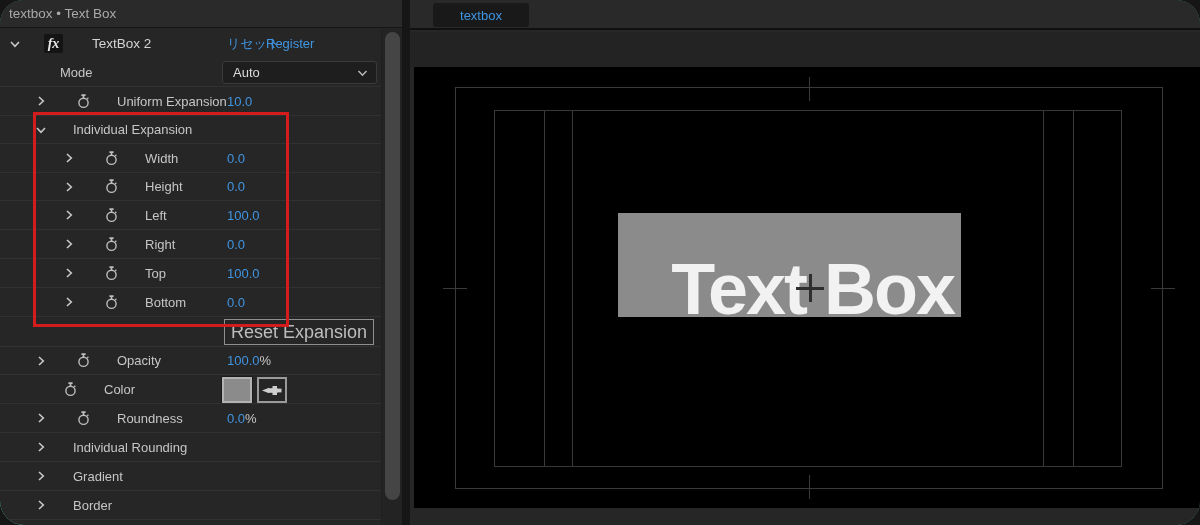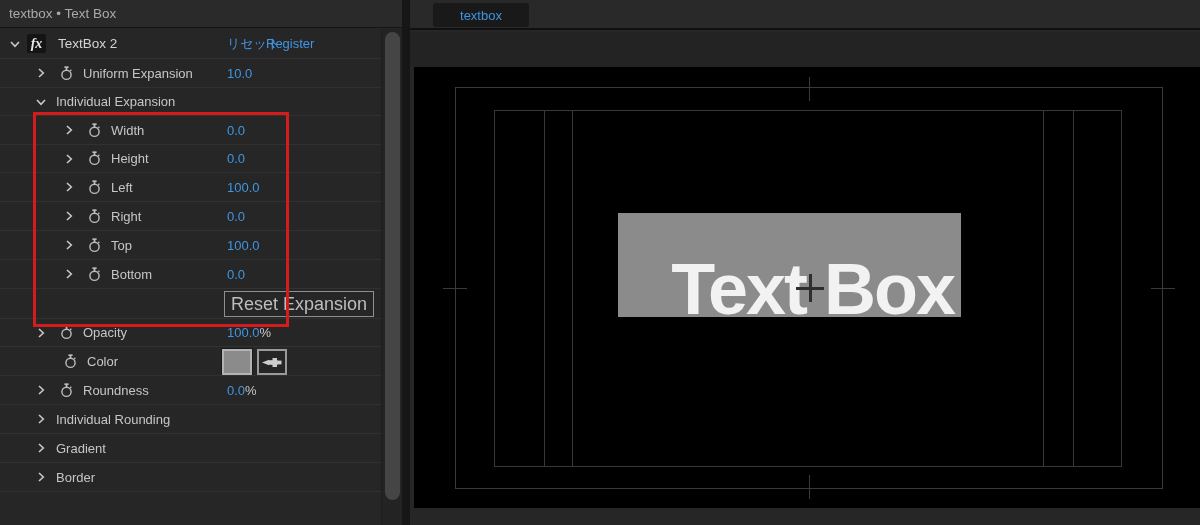--- a/index.html
+++ b/index.html
@@ -1,30 +1,30 @@
 <!DOCTYPE html>
 <html><head>
 <meta charset="utf-8">
 <style>
   * { margin:0; padding:0; box-sizing:border-box; }
   html,body { background:#161616; }
   .app {
     position:relative; width:1200px; height:525px; overflow:hidden;
-    font-family:"Liberation Sans", sans-serif; background:#5eead4;
+    font-family:"Liberation Sans", sans-serif; background:#5eead4;border-radius:24px;
     -webkit-font-smoothing:antialiased;
   }
   
   .left-panel { position:absolute; left:0; top:0; width:402px; height:525px; background:#262626; }
   .panel-header {
     position:absolute; left:0; top:0; width:402px; height:28px; background:#2a2a2a;
     border-bottom:1px solid #151515; color:#a9a9a9; font-size:13.5px;
     display:flex; align-items:center; padding-left:9px;
   }
   .rows { position:absolute; left:0; top:29px; width:381px; }
-  .row { position:relative; width:381px; height:29px; display:flex; align-items:center; color:#c6c6c6; font-size:13px; }
+  .row { position:relative; width:381px; height:29px; display:flex; align-items:center; color:#c6c6c6; font-size:13px;gap:17px; }
   .row.sep { border-top:1px solid #313131; height:29px; }
   .row.h28 { height:28px; }
   .row.h30 { height:30px; }
   .chev { display:inline-flex; width:10px; justify-content:center; flex:0 0 auto; }
   .ml-top { margin-left:36px; }
   .ml-sub { margin-left:64px; }
   .ml-grp { margin-left:36px; }
   .sw { display:inline-flex; flex:0 0 auto; margin-left:13px; }
   .lbl { margin-left:9px; white-space:nowrap; }
   .grp-lbl { margin-left:10px; white-space:nowrap; }
@@ -111,20 +111,31 @@
           <svg width="10" height="8" viewBox="0 0 10 8">
               <path d="M1 2 L5 6.3 L9 2" fill="none" stroke="#c8c8c8" stroke-width="1.6"></path>
             </svg>
         </span>
         <span class="fx-badge">fx</span>
         <span class="fx-name">TextBox 2</span>
         <span class="link link-reset">リセット</span>
         <span class="link link-register">Register</span>
       </div>
 
+      <div class="row h28">
+        <span class="lbl mode-lbl">Mode</span>
+        <div class="dropdown">
+          <span>Auto</span>
+          <span class="dd-caret">
+            <svg width="11" height="8" viewBox="0 0 11 8">
+                <path d="M1.5 2 L5.5 6.2 L9.5 2" fill="none" stroke="#b9b9b9" stroke-width="1.5"></path>
+              </svg>
+          </span>
+        </div>
+      </div>
 
       <div class="row sep">
         <span class="chev ml-top">
           <svg width="8" height="10" viewBox="0 0 8 10">
               <path d="M2 1 L6.3 5 L2 9" fill="none" stroke="#c8c8c8" stroke-width="1.6"></path>
             </svg>
         </span>
         <span class="sw">
           <svg width="15" height="15" viewBox="0 0 15 15">
               <circle cx="7.5" cy="8.8" r="4.6" fill="none" stroke="#bdbdbd" stroke-width="1.4"></circle>

